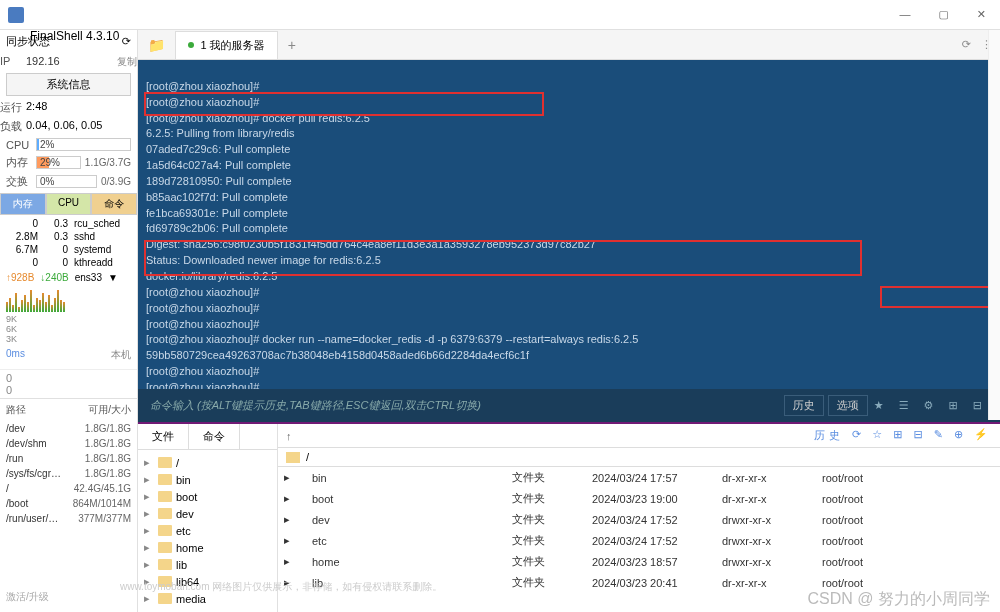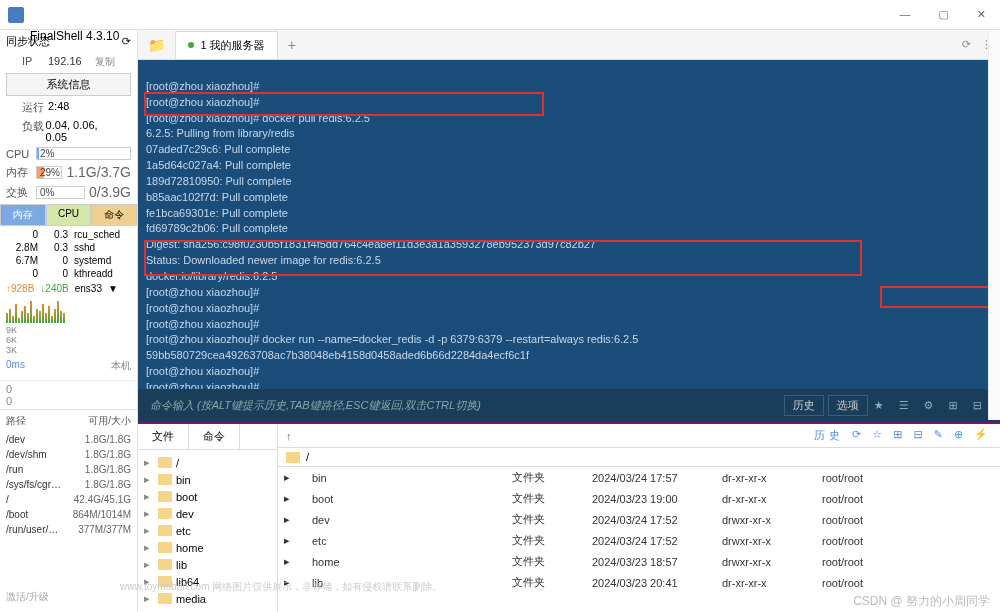--- a/index.html
+++ b/index.html
@@ -6,32 +6,32 @@
 body { width: 1000px; height: 612px; background: #fff; font-size: 11px; overflow: hidden; position: relative; }
 .titlebar { height: 30px; display: flex; align-items: center; padding: 0 8px; border-bottom: 1px solid #e0e0e0; }
 .titlebar .icon { width: 16px; height: 16px; background: #4a7bc0; border-radius: 2px; margin-right: 6px; }
 .titlebar .title { flex: 1; font-size: 12px; color: #000000; margin-top: 43px; }
 .titlebar .win-btns { display: flex; gap: 16px; color: #666; }
 .titlebar .win-btns span { cursor: pointer; padding: 2px 6px; }
 
 .main { display: flex; height: 582px; }
 .sidebar { width: 138px; border-right: 1px solid #e0e0e0; display: flex; flex-direction: column; font-size: 11px; }
 .sb-head { padding: 4px 6px; display: flex; justify-content: space-between; align-items: center; }
-.sb-row { display: flex; padding: 2px 22px; }
+.sb-row { display: flex; padding: 2px 0; }
 .sb-row .lbl { width: 26px; color: #555; }
 .sb-row .val { color: #333; }
 .copy-btn { color: #888; font-size: 10px; }
 .sysinfo-btn { margin: 2px 6px; padding: 3px; text-align: center; border: 1px solid #ccc; background: #f5f5f5; cursor: pointer; }
 .bar-row { display: flex; align-items: center; padding: 2px 6px; gap: 4px; }
 .bar-row .lbl { width: 26px; color: #555; }
 .bar { flex: 1; height: 13px; border: 1px solid #ccc; position: relative; background: #fff; }
 .bar-fill { height: 100%; background: #5eadff; }
 .bar-fill.red { background: #ff9b5e; }
 .bar-text { position: absolute; left: 3px; top: 0; font-size: 10px; color: #444; }
-.bar-extra { font-size: 14px; color: #666; }
+.bar-extra { font-size: 10px; color: #666; }
 
 .proc-tabs { display: flex; margin: 2px 0; }
 .proc-tabs div { flex: 1; text-align: center; padding: 3px 0; border: 1px solid #ccc; font-size: 10px; cursor: pointer; }
 .proc-tabs :nth-child(1) { background: #7ca8e4; color: #fff; }
 .proc-tabs :nth-child(2) { background: #d4e6a8; }
 .proc-tabs :nth-child(3) { background: #f0d090; }
 .proc-table { font-size: 10px; }
 .proc-table .row { display: flex; padding: 1px 4px; }
 .proc-table .c1 { width: 40px; text-align: right; padding-right: 6px; }
 .proc-table .c2 { width: 30px; text-align: right; padding-right: 6px; }
@@ -85,21 +85,21 @@
 
 .fp-right { flex: 1; display: flex; flex-direction: column; }
 .fp-tools { display: flex; padding: 4px 8px; border-bottom: 1px solid #ddd; align-items: center; gap: 8px; font-size: 11px; color: #666; }
 .fp-tools .right { margin-left: auto; color: #5a8de0; display: flex; gap: 8px; letter-spacing: 4px; }
 .fp-path { padding: 3px 8px; border-bottom: 1px solid #ddd; display: flex; align-items: center; gap: 6px; }
 .fp-list { flex: 1; overflow: auto; }
 .fp-head, .fp-row { display: grid; grid-template-columns: 28px 140px 60px 80px 130px 100px 100px; padding: 3px 6px; font-size: 11px; align-items: center; }
 .fp-head { border-bottom: 1px solid #ddd; color: #555; }
 .fp-row { color: #333; }
 
-.footer-txt { position: absolute; bottom: 2px; right: 10px; color: #bbb; font-size: 12px; }
+.footer-txt { position: absolute; bottom: 2px; right: 10px; color: #bbb; font-size: 16px; }
 .rightbar { position: absolute; right: 0; top: 30px; width: 12px; height: 390px; background: #fafafa; border-left: 1px solid #eee; }
 </style>
 </head>
 <body>
 
 <div class="titlebar">
   <div class="icon"></div>
   <div class="title">FinalShell 4.3.10</div>
   <div class="win-btns">
     <span>—</span>

